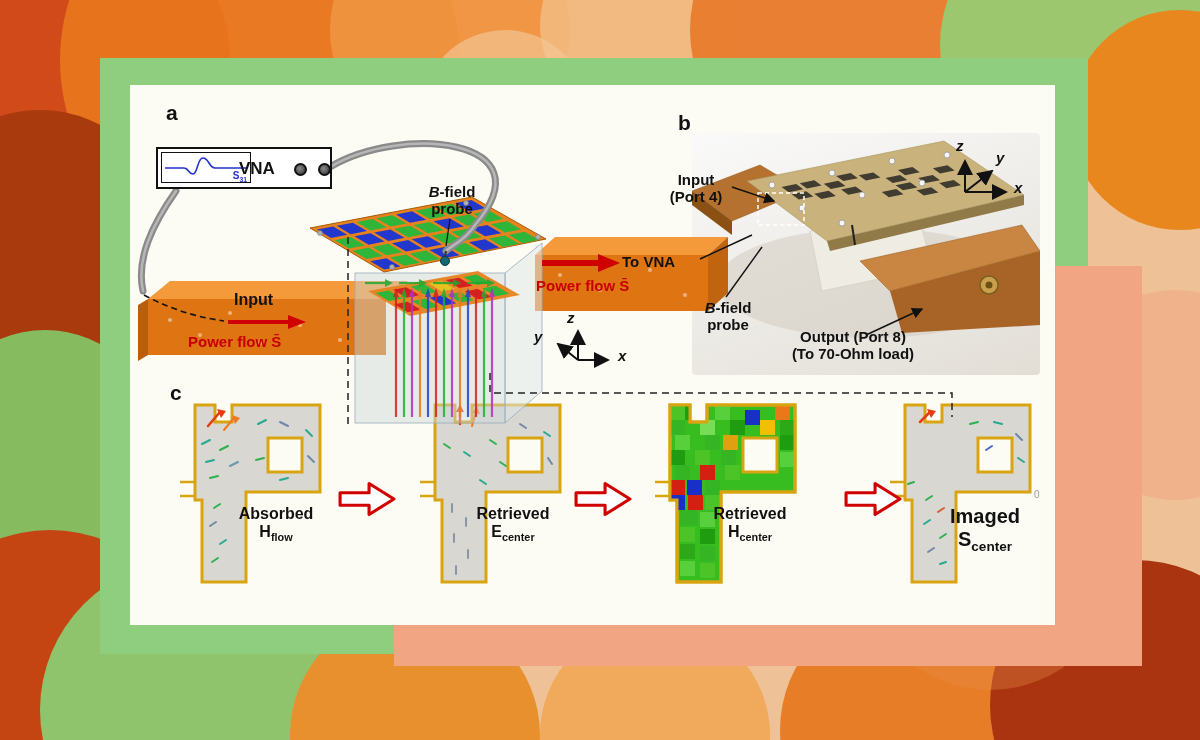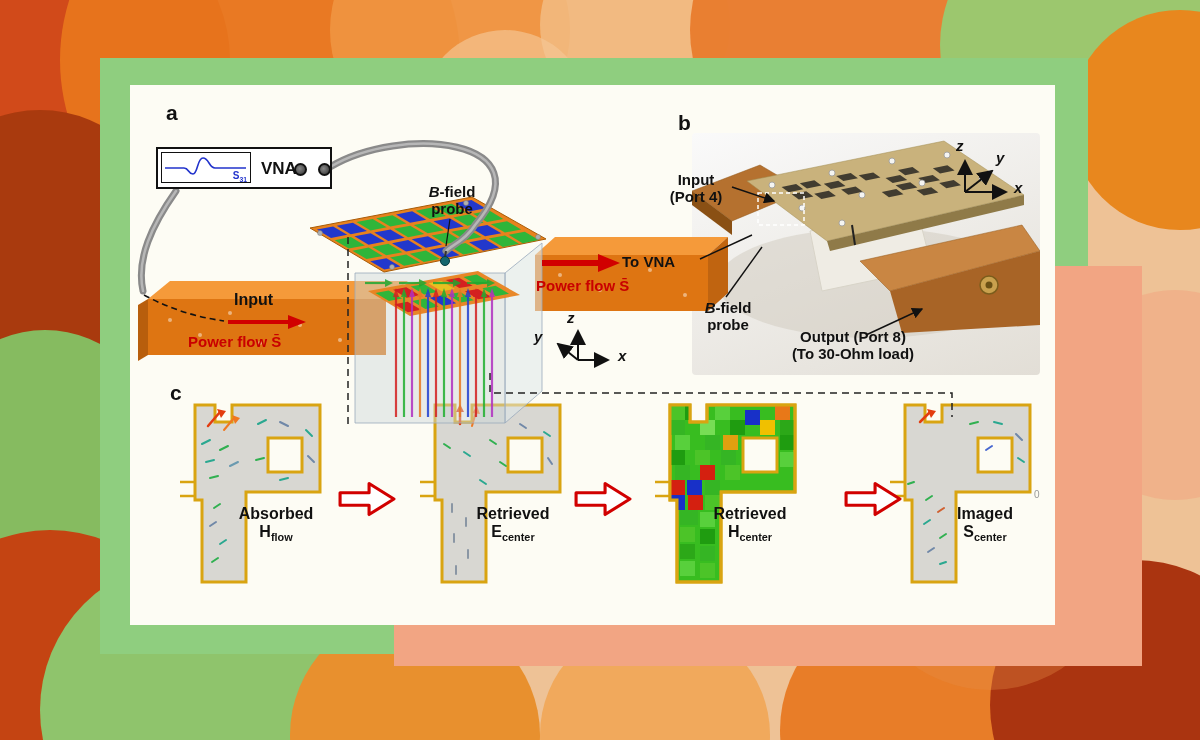--- a/index.html
+++ b/index.html
@@ -423,21 +423,21 @@
 
   <div class="lbl" style="left:36px;top:16px;font-size:21px">a</div>
 
   <div style="position:absolute;left:26px;top:62px;width:176px;height:42px;border:2.5px solid #111;background:#fff">
     <div style="position:absolute;left:3px;top:3px;width:90px;height:31px;border:1.5px solid #111;background:#fff">
       <svg width="87" height="28" viewBox="0 0 87 28">
         <path d="M3,15 L22,15 C27,15 26,21 31,21 C36,21 35,5 41,5 C47,5 47,15 53,15 L84,15" fill="none" stroke="#2233cc" stroke-width="1.6"></path>
       </svg>
       <div style="position:absolute;right:3px;bottom:-1px;font-size:10px;color:#2233cc;font-weight:bold"><span>S</span><sub>31</sub></div>
     </div>
-    <div class="lbl" style="left:103px;top:10px;font-size:17px">VNA</div>
+    <div class="lbl" style="left:81px;top:10px;font-size:17px">VNA</div>
     <span style="position:absolute;left:136px;top:14px;width:13px;height:13px;border-radius:50%;background:radial-gradient(circle at 40% 40%,#888,#333);border:2px solid #111"></span>
     <span style="position:absolute;left:160px;top:14px;width:13px;height:13px;border-radius:50%;background:radial-gradient(circle at 40% 40%,#888,#333);border:2px solid #111"></span>
   </div>
 
   <div class="lbl ctr" style="left:262px;top:98px;width:120px;font-size:15px">
     <div><i>B</i><span>-field</span></div>
     <div>probe</div>
   </div>
 
 
@@ -458,40 +458,40 @@
 
   <div class="lbl" style="left:492px;top:168px;font-size:15px">To VNA</div>
 
   <div class="lbl ctr" style="left:556px;top:214px;width:84px;font-size:15px">
     <div><i>B</i><span>-field</span></div>
     <div>probe</div>
   </div>
 
   <div class="lbl ctr" style="left:628px;top:243px;width:190px;font-size:15px">
     <div>Output (Port 8)</div>
-    <div>(To 30-Ohm load)</div>
+    <div>(To 70-Ohm load)</div>
   </div>
 
   <div class="lbl ital" style="left:826px;top:52px;font-size:15px">z</div>
   <div class="lbl ital" style="left:866px;top:64px;font-size:15px">y</div>
   <div class="lbl ital" style="left:884px;top:94px;font-size:15px">x</div>
 
   <div class="lbl" style="left:40px;top:296px;font-size:21px">c</div>
 
   <div class="lbl ctr" style="left:81px;top:420px;width:130px;font-size:16px">
     <div>Absorbed</div>
     <div><span>H</span><sub>flow</sub></div>
   </div>
   <div class="lbl ctr" style="left:318px;top:420px;width:130px;font-size:16px">
     <div>Retrieved</div>
     <div><span>E</span><sub>center</sub></div>
   </div>
   <div class="lbl ctr" style="left:555px;top:420px;width:130px;font-size:16px">
     <div>Retrieved</div>
     <div><span>H</span><sub>center</sub></div>
   </div>
-  <div class="lbl ctr" style="left:790px;top:420px;width:130px;font-size:16px">
+  <div class="lbl ctr" style="left:790px;top:420px;width:130px;font-size:20px">
     <div>Imaged</div>
     <div><span>S</span><sub>center</sub></div>
   </div>
 
   <div style="position:absolute;left:904px;top:404px;font-size:10px;color:#999">0</div>
 </div>
 
 </body></html>

